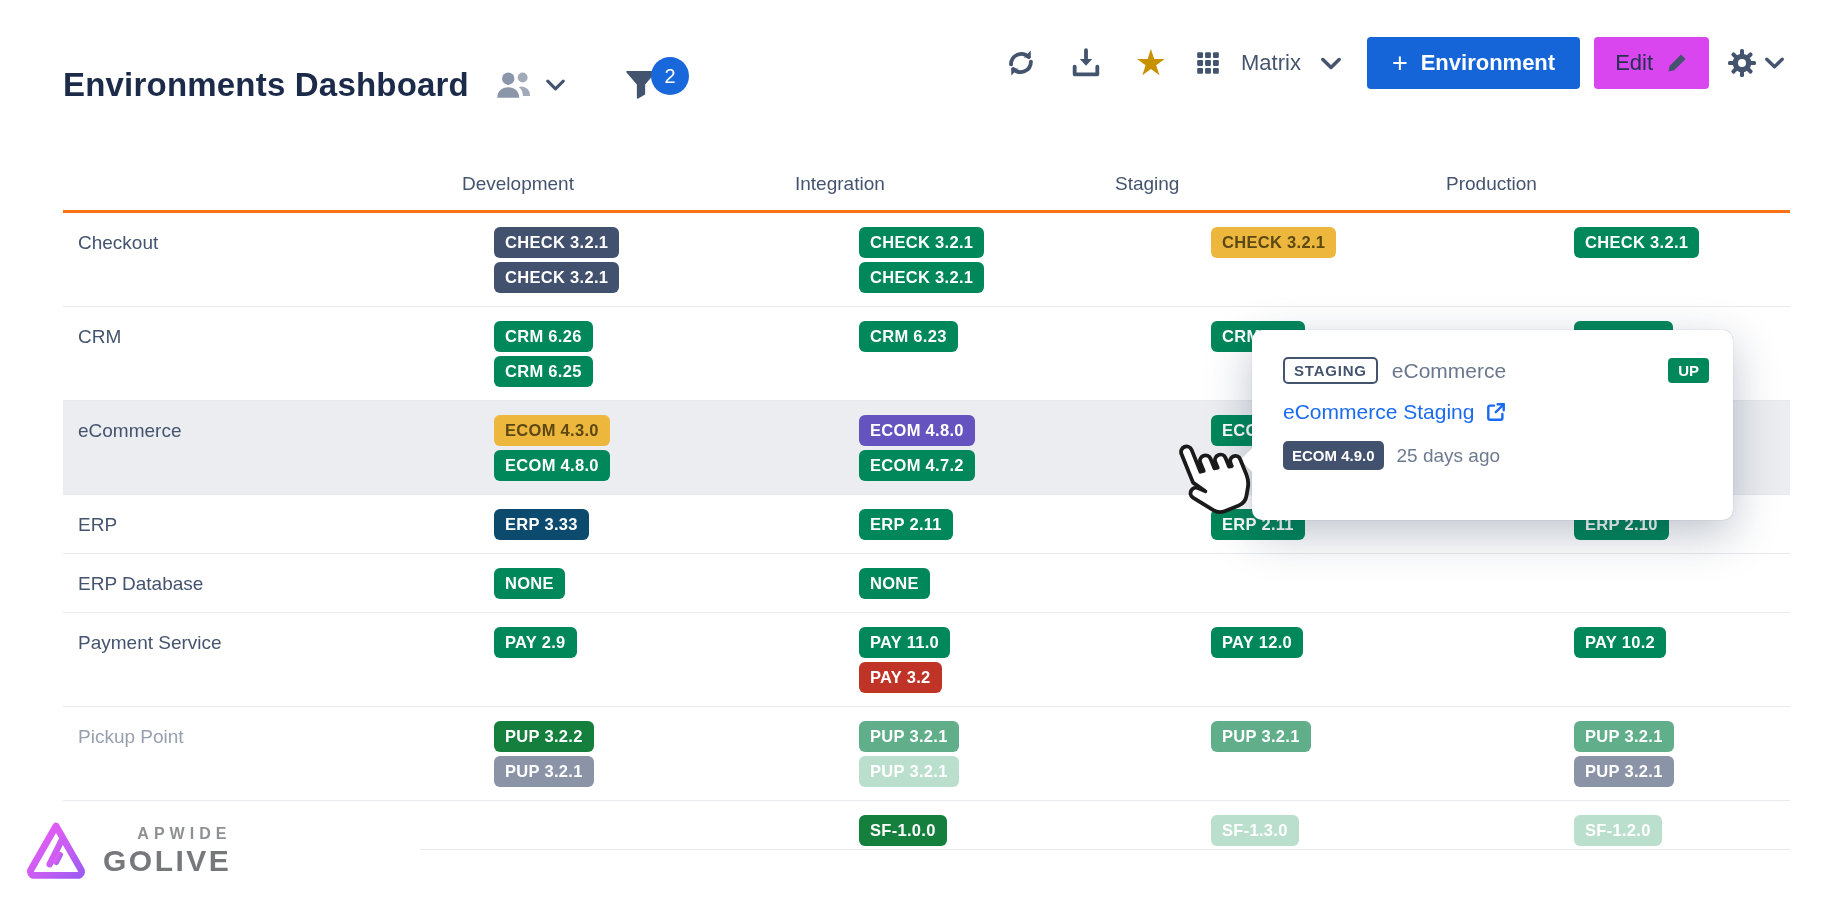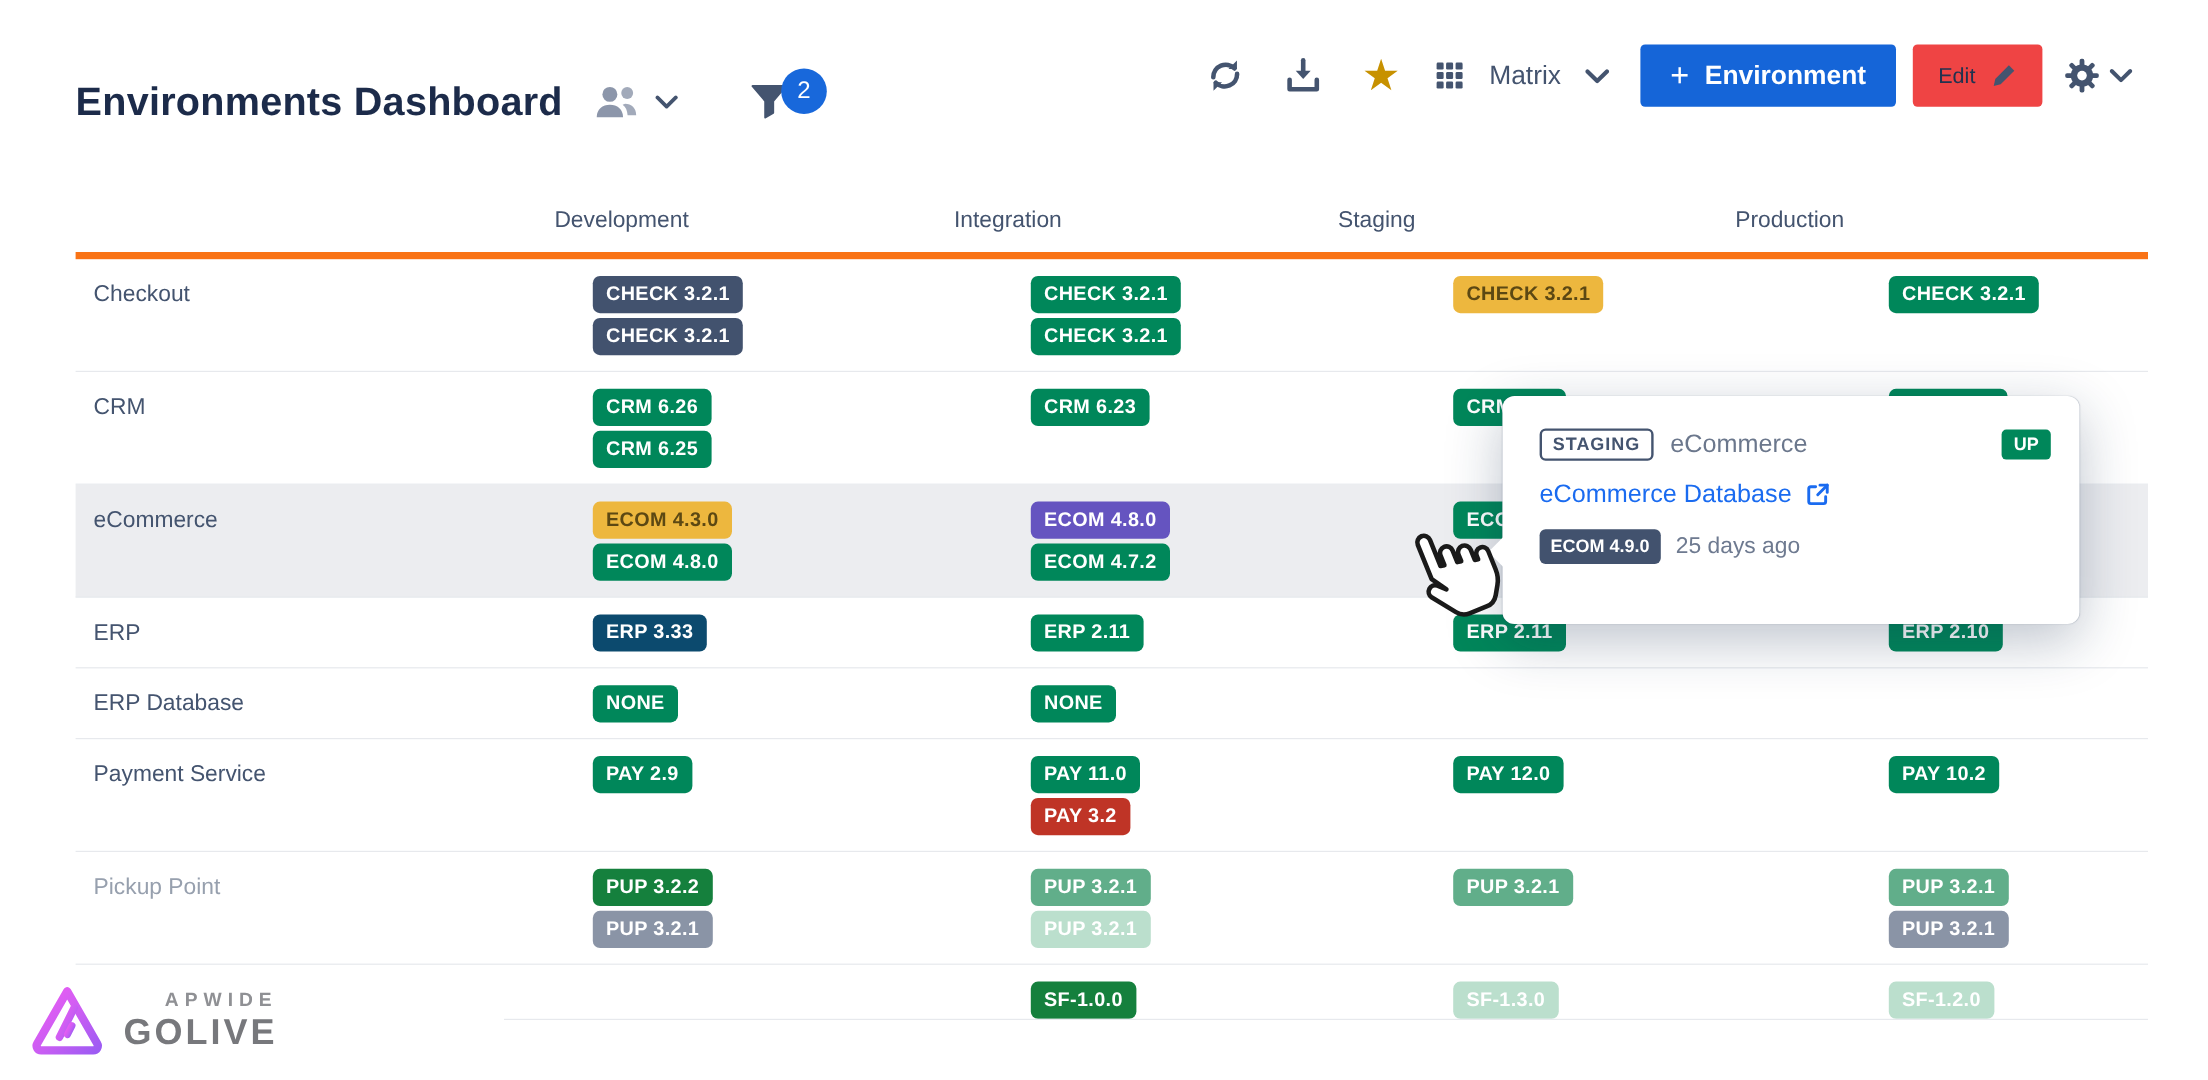--- a/index.html
+++ b/index.html
@@ -26,30 +26,30 @@
   .star-glyph{font-size:36px;line-height:36px;color:var(--gold);}
   .view-btn{display:flex;align-items:center;gap:20px;margin-right:26px;cursor:pointer;}
   .view-label{font-size:22px;color:var(--slate);}
   .add-btn{
     height:52px;padding:0 25px;border:none;border-radius:4px;background:var(--accent);
     color:#fff;font-size:22px;font-weight:700;display:flex;align-items:center;gap:13px;
     margin-right:14px;cursor:pointer;font-family:inherit;
   }
   .add-plus{font-size:27px;font-weight:400;line-height:27px;}
   .edit-btn{
-    height:52px;padding:0 21px;border:none;border-radius:4px;background:#ef4444;
-    color:#22324F;font-size:18px;display:flex;align-items:center;gap:13px;margin-right:17px;
+    height:52px;padding:0 21px;border:none;border-radius:4px;background:#d946ef;
+    color:#22324F;font-size:22px;display:flex;align-items:center;gap:13px;margin-right:17px;
     cursor:pointer;font-family:inherit;
   }
   .settings-btn{display:flex;align-items:center;gap:7px;cursor:pointer;}
 
   
   .matrix{position:absolute;left:63px;top:160px;width:1727px;}
   .thead,.row{display:grid;grid-template-columns:399px 333px 320px 331px 344px;}
-  .thead{height:50px;border-bottom:6px solid #f97316;}
+  .thead{height:50px;border-bottom:3px solid #f97316;}
   .col-h{font-size:19px;color:var(--slate);padding-top:13px;}
   .row{padding:14px 0 13px;border-bottom:1px solid #E7E9ED;gap:32px;}
   .row.highlight{background:var(--hl);}
   .row.last{border-bottom:none;}
   .row-label{font-size:19px;color:var(--slate);padding-left:15px;line-height:31px;}
   .row-label.muted{color:#97A0AE;}
   .cell{display:flex;flex-direction:column;align-items:flex-start;gap:4px;}
   .badge{
     height:31px;line-height:31px;padding:0 11px;border-radius:6px;
     font-size:16.5px;font-weight:700;letter-spacing:.3px;white-space:nowrap;cursor:pointer;
@@ -332,21 +332,21 @@
 <div class="bottom-line"></div>
 
 <div class="tooltip">
   <div class="tip-arrow"></div>
   <div class="tip-line1">
     <span class="env-chip">STAGING</span>
     <span class="tip-app">eCommerce</span>
     <span class="up-badge" style="background: rgb(0, 135, 90); color: rgb(255, 255, 255);">UP</span>
   </div>
   <div class="tip-link">
-    <span>eCommerce Database</span>
+    <span>eCommerce Staging</span>
     <span>
       <svg width="22" height="22" viewBox="0 0 20 20" fill="none" stroke="currentColor" stroke-width="2.2" stroke-linecap="round" stroke-linejoin="round">
         <path d="M8.2 4.2H4.6A1.6 1.6 0 0 0 3 5.8v9.6A1.6 1.6 0 0 0 4.6 17h9.6a1.6 1.6 0 0 0 1.6-1.6v-3.6"></path>
         <path d="M11.5 3h5.5v5.5"></path>
         <path d="M17 3l-7.2 7.2"></path>
       </svg>
     </span>
   </div>
   <div class="tip-line3">
     <span class="tip-version" style="background: rgb(66, 82, 110); color: rgb(255, 255, 255);">ECOM 4.9.0</span>

